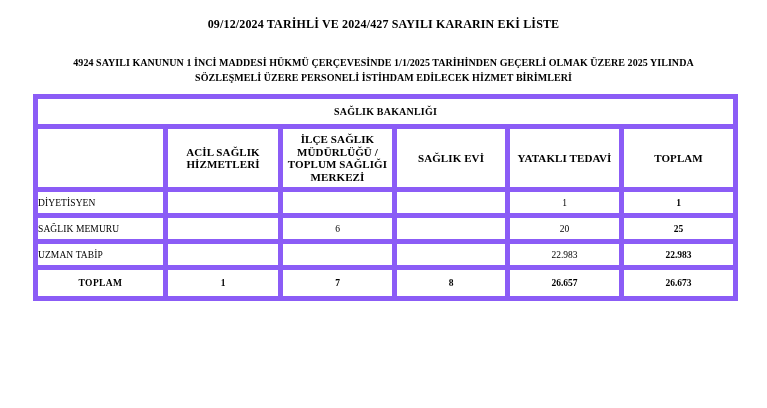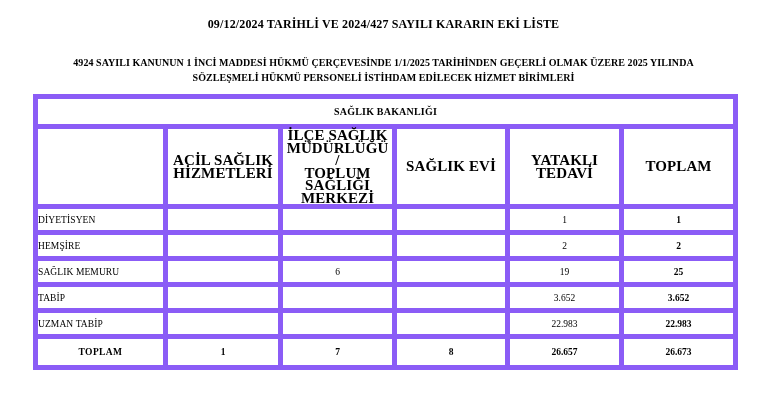--- a/index.html
+++ b/index.html
@@ -83,21 +83,21 @@
     text-align: center;
     font-weight: bold;
     font-size: 10px;
     letter-spacing: 0.2px;
   }
 
   tr.colhead-row th {
     height: 58px;
     text-align: center;
     font-weight: bold;
-    font-size: 15px;
+    font-size: 11px;
     line-height: 12.5px;
     letter-spacing: 0.1px;
     padding: 0 3px;
   }
   tr.colhead-row th.blank { }
 
   tr.data-row td {
     height: 21px;
   }
   td.rowlabel {
@@ -127,21 +127,21 @@
 </style>
 </head>
 <body>
 
 <div class="page">
 
   <div class="doc-title">09/12/2024 TARİHLİ VE 2024/427 SAYILI KARARIN EKİ LİSTE</div>
 
   <div class="doc-subtitle">
     <span class="line">4924 SAYILI KANUNUN 1 İNCİ MADDESİ HÜKMÜ ÇERÇEVESİNDE 1/1/2025 TARİHİNDEN GEÇERLİ OLMAK ÜZERE 2025 YILINDA</span>
-    <span class="line">SÖZLEŞMELİ HÜKMÜ PERSONELİ İSTİHDAM EDİLECEK HİZMET BİRİMLERİ</span>
+    <span class="line">SÖZLEŞMELİ ÜZERE PERSONELİ İSTİHDAM EDİLECEK HİZMET BİRİMLERİ</span>
   </div>
 
   <table class="report">
     <colgroup>
       <col class="c-label">
       <col class="c-acil">
       <col class="c-ilce">
       <col class="c-evi">
       <col class="c-yatak">
       <col class="c-toplam">
@@ -178,47 +178,31 @@
       <tr class="data-row">
         <td class="rowlabel">DİYETİSYEN</td>
         <td class="num"></td>
         <td class="num"></td>
         <td class="num"></td>
         <td class="num">1</td>
         <td class="num total-col">1</td>
       </tr>
 
 
-      <tr class="data-row">
-        <td class="rowlabel">HEMŞİRE</td>
-        <td class="num"></td>
-        <td class="num"></td>
-        <td class="num"></td>
-        <td class="num">2</td>
-        <td class="num total-col">2</td>
-      </tr>
 
       <tr class="data-row">
         <td class="rowlabel">SAĞLIK MEMURU</td>
         <td class="num"></td>
         <td class="num">6</td>
         <td class="num"></td>
-        <td class="num">19</td>
+        <td class="num">20</td>
         <td class="num total-col">25</td>
       </tr>
 
 
-      <tr class="data-row">
-        <td class="rowlabel">TABİP</td>
-        <td class="num"></td>
-        <td class="num"></td>
-        <td class="num"></td>
-        <td class="num">3.652</td>
-        <td class="num total-col">3.652</td>
-      </tr>
 
       <tr class="data-row">
         <td class="rowlabel">UZMAN TABİP</td>
         <td class="num"></td>
         <td class="num"></td>
         <td class="num"></td>
         <td class="num">22.983</td>
         <td class="num total-col">22.983</td>
       </tr>
 

